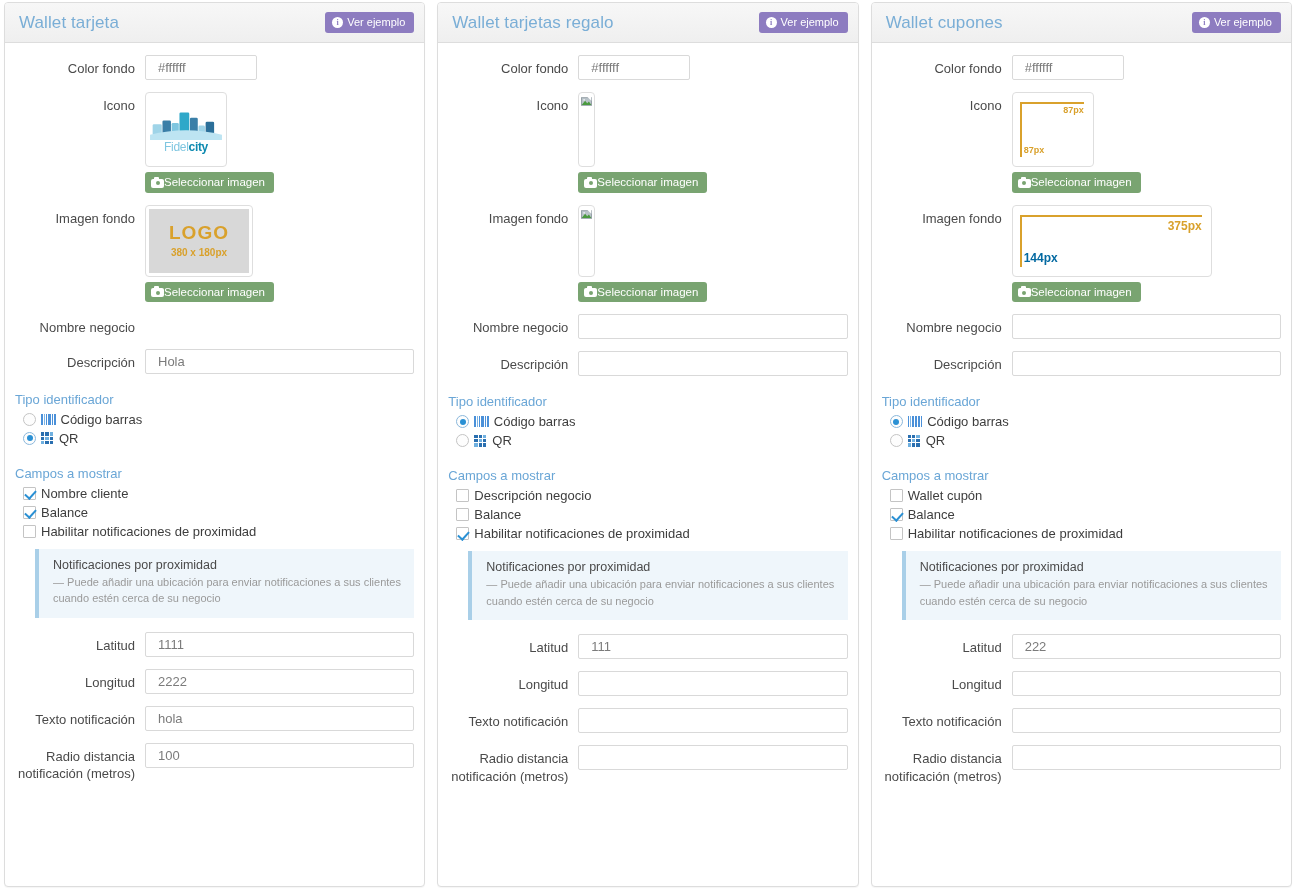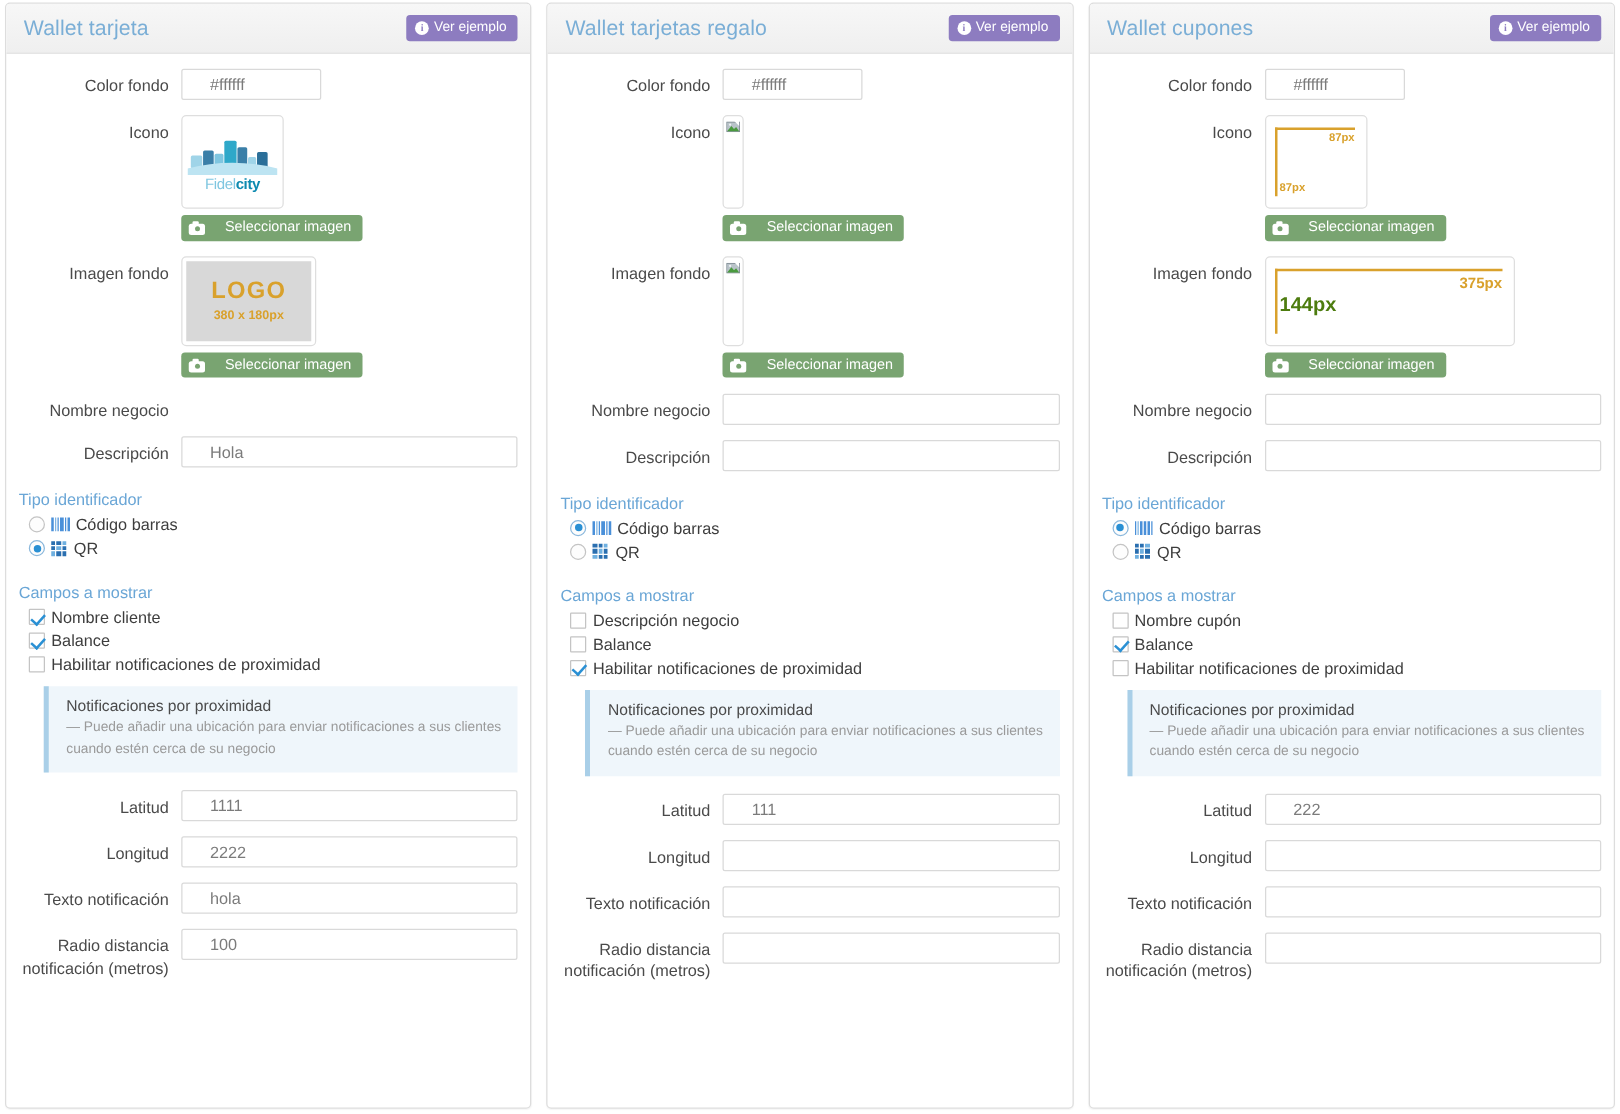--- a/index.html
+++ b/index.html
@@ -92,21 +92,21 @@
     padding-top: 5px;
   }
   .row .fld { flex: 1 1 auto; min-width: 0; }
   .inp {
     width: 100%;
     height: 25px;
     border: 1px solid #d9d9d9;
     border-radius: 2px;
     font-size: 13px;
     color: #7b7b7b;
-    padding: 0 22px;
+    padding: 0 12px;
     background: #fff;
     font-family: "Liberation Sans", sans-serif;
     outline: none;
   }
   .inp::placeholder { color: #9b9b9b; }
   .inp.short { width: 112px; }
 
   
   .imgbox {
     border: 1px solid #dedede;
@@ -126,21 +126,21 @@
   .btn-select {
     margin-top: 5px;
     background: #79a471;
     color: #fff;
     border: none;
     border-radius: 3px;
     font-size: 11.5px;
     padding: 4px 9px 4px 6px;
     display: inline-flex;
     align-items: center;
-    gap: 16px;
+    gap: 0;
     cursor: pointer;
     line-height: 1.1;
     white-space: nowrap;
   }
   .cam-ico { display: inline-block; width: 13px; height: 11px; position: relative; }
   .cam-ico::before {
     content: ""; position: absolute; left: 0; top: 2px; width: 13px; height: 9px;
     background: #fff; border-radius: 2px;
   }
   .cam-ico::after {
@@ -487,21 +487,21 @@
               <span>Seleccionar imagen</span>
             </button></div>
         </div>
         <div class="row">
           <div class="lbl">Imagen fondo</div>
           <div class="fld"><div class="imgbox bg-wide">
               <div style="position: relative; width: 100%; height: 100%;">
                 <div style="position: absolute; left: 4px; top: 6px; bottom: 6px; width: 2px; background: rgb(217, 161, 44);"></div>
                 <div style="position: absolute; left: 4px; right: 6px; top: 6px; height: 2px; background: rgb(217, 161, 44);"></div>
                 <div class="dim-label" style="position: absolute; right: 6px; top: 10px; font-size: 12px; font-weight: bold; color: rgb(217, 161, 44);">375px</div>
-                <div class="dim-label" style="position: absolute; left: 8px; bottom: 19px; font-size: 16px; font-weight: bold; color: #4d7c0f;">144px</div>
+                <div class="dim-label" style="position: absolute; left: 8px; bottom: 8px; font-size: 12px; font-weight: bold; color: #0369a1;">144px</div>
               </div>
             </div><button class="btn-select">
               <span class="cam-ico">
                 <span class="cam-top"></span>
               </span>
               <span>Seleccionar imagen</span>
             </button></div>
         </div>
         <div class="row">
           <div class="lbl">Nombre negocio</div>
@@ -538,21 +538,21 @@
               <span class="b"></span>
               <span class="b"></span>
             </span>
             <span>QR</span>
           </div>
         </div>
         <div style="margin-top: 18px;">
           <div class="section-title">Campos a mostrar</div>
           <div class="opt">
             <span class="chk"></span>
-            <span>Nombre cupón</span>
+            <span>Wallet cupón</span>
           </div>
           <div class="opt">
             <span class="chk on"></span>
             <span>Balance</span>
           </div>
           <div class="opt">
             <span class="chk"></span>
             <span>Habilitar notificaciones de proximidad</span>
           </div>
         </div>

